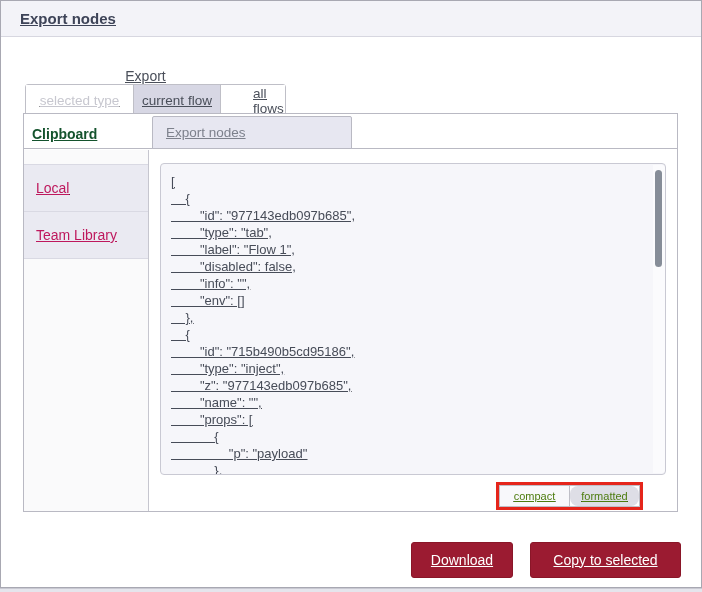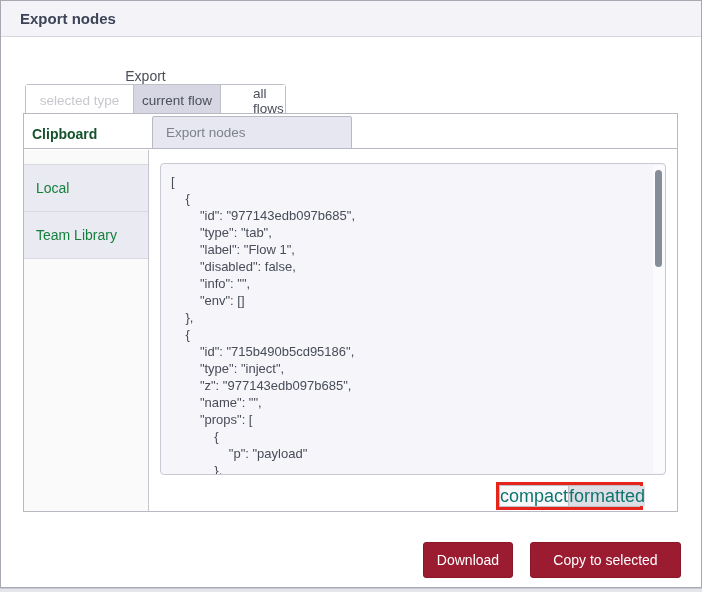--- a/index.html
+++ b/index.html
@@ -1,15 +1,15 @@
 <!DOCTYPE html>
 <html><head>
 <meta charset="utf-8">
 <style>
-  * { margin:0; padding:0; box-sizing:border-box; }
+  * { margin:0; padding:0; box-sizing:border-box;text-decoration:underline; }
   html,body { width:702px; height:592px; }
   body {
     font-family:"Liberation Sans","DejaVu Sans",sans-serif;
     background:#e5e5ec;
     position:relative;
     overflow:hidden;
   }
   .dialog {
     position:absolute; left:0; top:0; width:702px; height:588px;
     background:#ffffff; border:1px solid #a8a8b2;
@@ -57,21 +57,21 @@
     border:1px solid #b9b9c3; border-bottom:none;
     font-weight:bold; color:#3e4458; border-radius:2px 2px 0 0;
   }
   
   .body-row { position:absolute; left:0; top:36px; bottom:0; width:100%; display:flex; }
   .sidebar { width:125px; background:#fafafb; border-right:1px solid #c6c6cf; }
   .side-list { margin-top:14px; border-top:1px solid #d9d9e3; }
   .side-item {
     height:47px; line-height:47px; padding-left:12px;
     background:#eaeaf2; border-bottom:1px solid #d9d9e3;
-    font-size:14px; color:#15803d; cursor:pointer;
+    font-size:14px; color:#be185d; cursor:pointer;
   }
   .content { flex:1; position:relative; background:#fff; }
   
   .json-box {
     position:absolute; left:11px; top:13px; width:506px; height:312px;
     background:#f6f6fa; border:1px solid #c9c9d3; border-radius:4px;
     overflow:hidden;
   }
   .json-box pre {
     font-family:"Liberation Sans","DejaVu Sans",sans-serif;
@@ -88,38 +88,38 @@
   }
   
   .format-annotation {
     position:absolute; left:347px; top:332px;
     border:3px solid #e5251b; width:147px; height:28px;
     display:flex; align-items:center; justify-content:flex-end;
   }
   .format-group { display:flex; border:1px solid #bfbfc7; height:22px; width:141px; }
   .format-btn {
     flex:1; display:flex; align-items:center; justify-content:center;
-    font-size:18px; color:#0f766e; background:#f8f8fb; cursor:pointer;
+    font-size:11px; color:#4d7c0f; background:#f8f8fb; cursor:pointer;
   }
   .format-btn.first { border-right:1px solid #bfbfc7; }
-  .format-btn.active { background:#dedee6; }
+  .format-btn.active { background:#dedee6;border-radius:8px; }
   
   .footer {
     position:absolute; left:0; top:540px; width:100%; height:37px;
     display:flex; justify-content:flex-end; align-items:center;
     padding-right:20px; gap:17px;
   }
   .btn {
     height:36px; border-radius:3px; font-size:14px; cursor:pointer;
     display:flex; align-items:center; justify-content:center;
     font-family:"Liberation Sans","DejaVu Sans",sans-serif;
   }
   .btn.secondary { width:76px; background:#fff; border:1px solid #cfcfd6; color:#9a9aa2; }
   .btn.primary  { background:#9b1b31; border:1px solid #8a1628; color:#fff; }
-  .btn.download { width:90px; }
+  .btn.download { width:102px; }
   .btn.copy { width:151px; }
   .bottom-strip {
     position:absolute; left:0; bottom:0; width:702px; height:4px;
     background:#e5e5ec; border-top:1px solid #c9c9d2;
   }
 </style>
 </head>
 <body>
 
 <div class="dialog">

